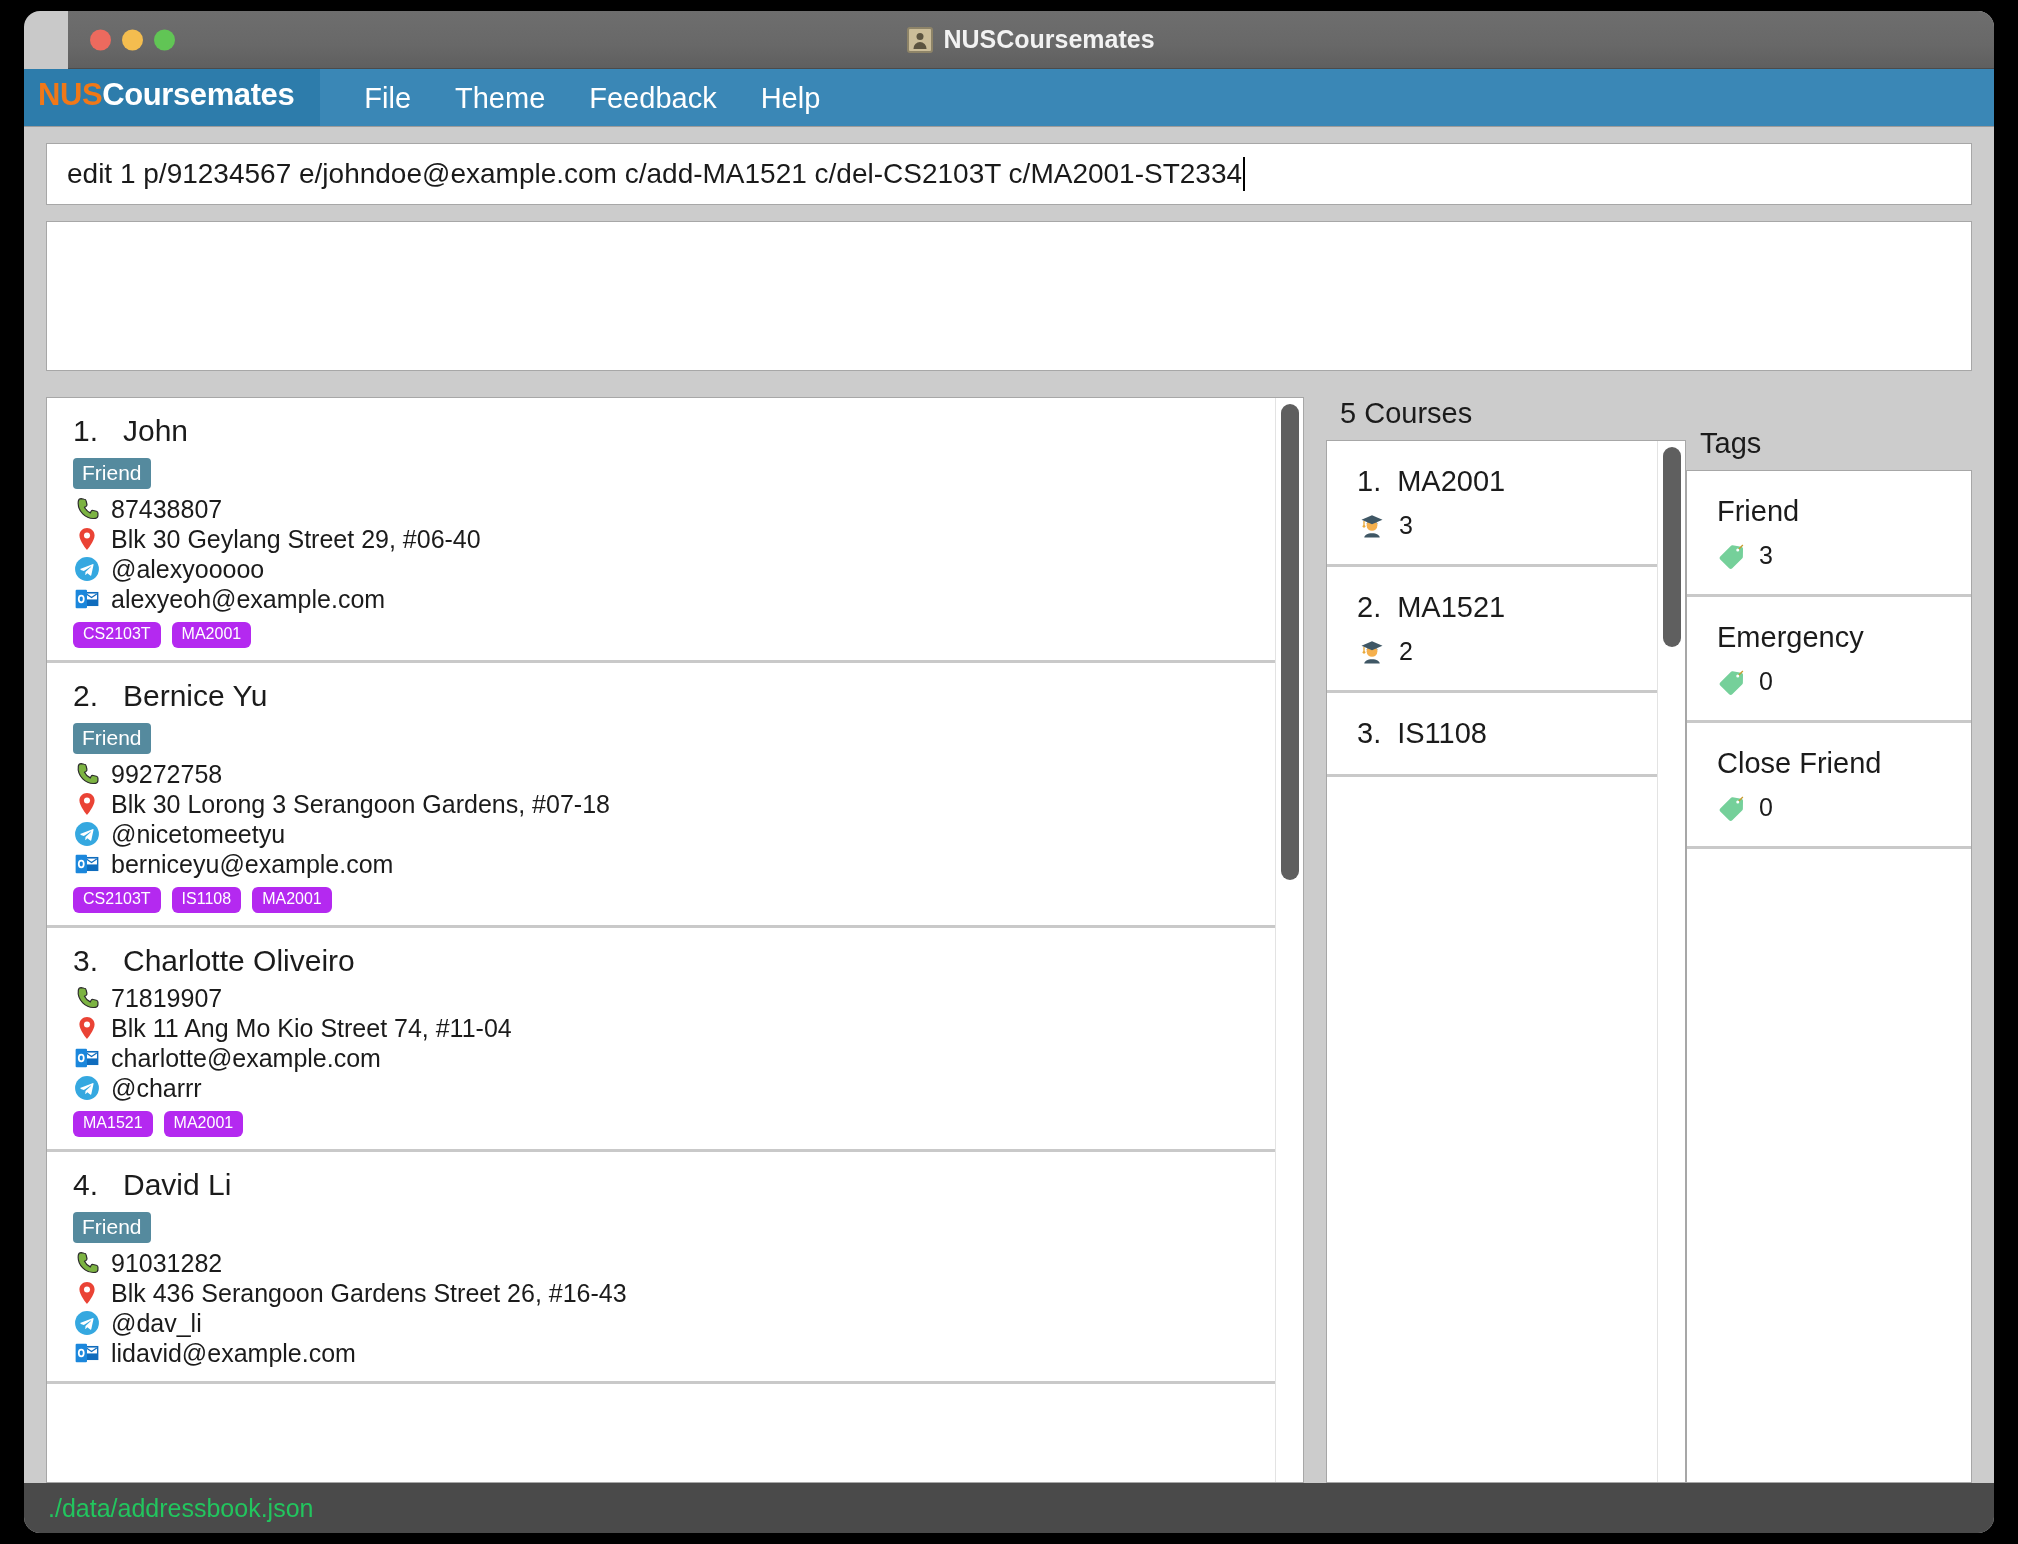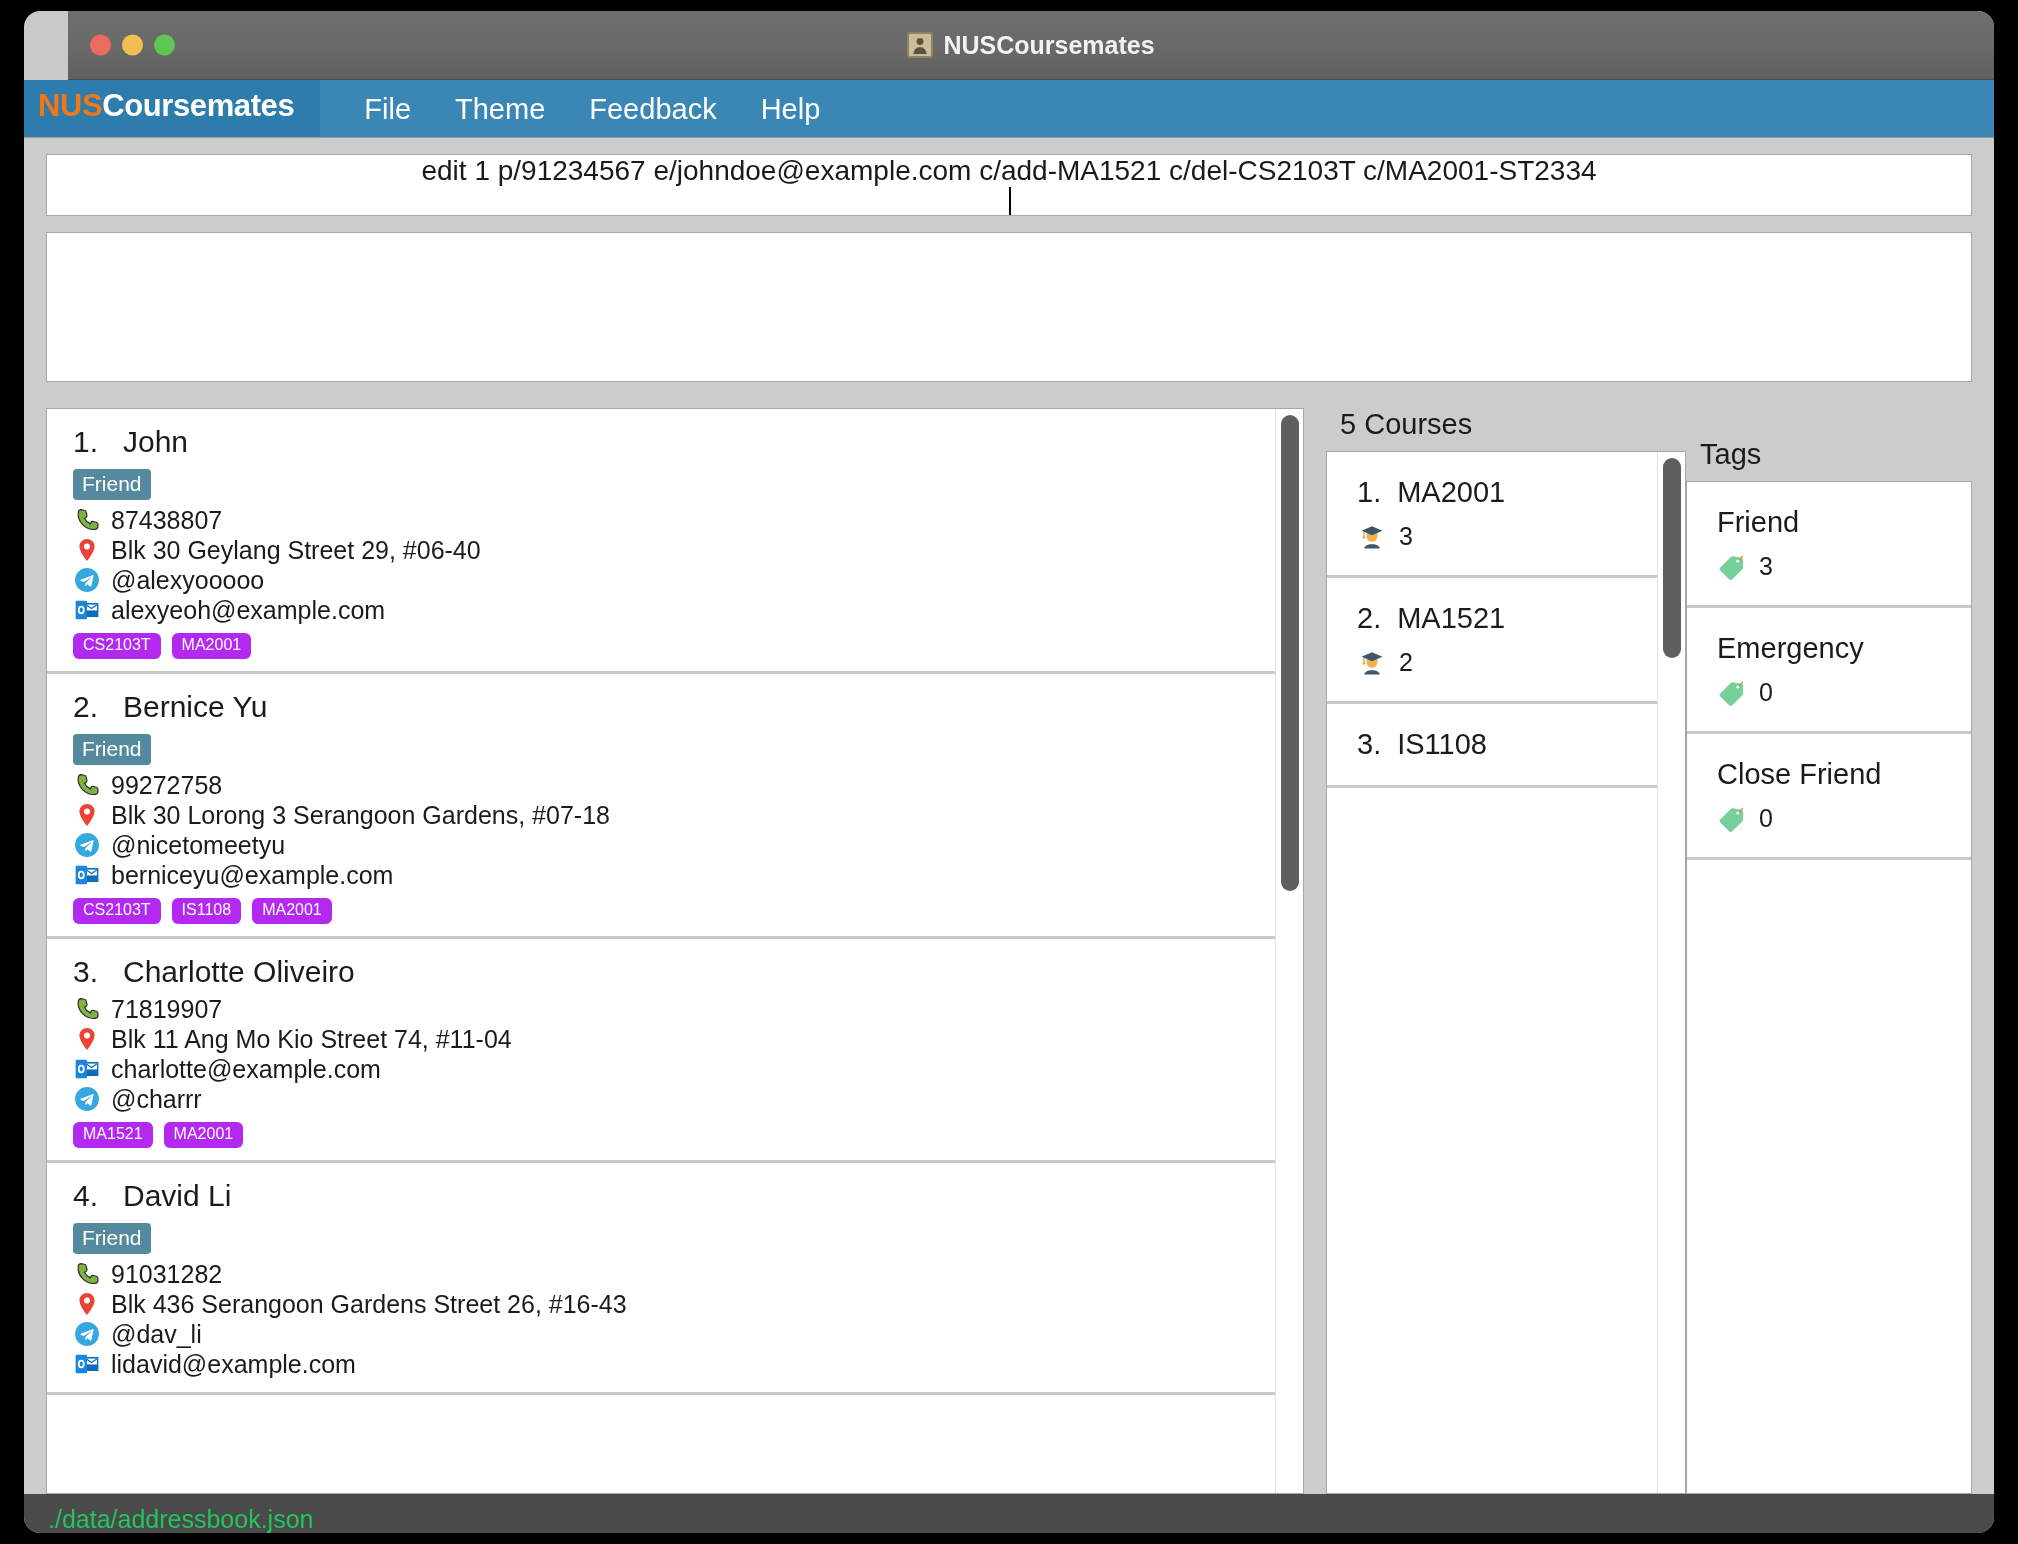--- a/index.html
+++ b/index.html
@@ -17,21 +17,21 @@
     width: 1970px; height: 1522px;
     border-radius: 16px;
     background: #c9c9c9;
     overflow: hidden;
     box-shadow: 0 6px 28px rgba(0,0,0,0.55);
   }
 
   
   #titlebar {
     position: relative;
-    height: 69px;
+    height: 58px;
     background: linear-gradient(to bottom, #6e6e6e 0%, #686868 60%, #5f5f5f 100%);
     border-bottom: 1px solid #4b4b4b;
     display: flex; align-items: center; margin-left: 44px;
   }
   #traffic-lights {
     position: absolute; left: 22px; top: 50%;
     transform: translateY(-50%);
     display: flex; gap: 11px;
   }
   .traffic-dot { width: 21px; height: 21px; border-radius: 50%; }
@@ -101,21 +101,20 @@
   }
 
   
   #command-box {
     height: 62px;
     background: #ffffff;
     border: 1px solid #a7a7a7;
     display: flex; align-items: center;
     padding: 0 20px;
     position: relative;
-    flex-direction: column;
   }
   #command-text {
     font-size: 28px;
     color: #1a1a1a;
     white-space: nowrap;
   }
   #command-caret {
     display: inline-block;
     width: 2px; height: 34px;
     background: #000;

